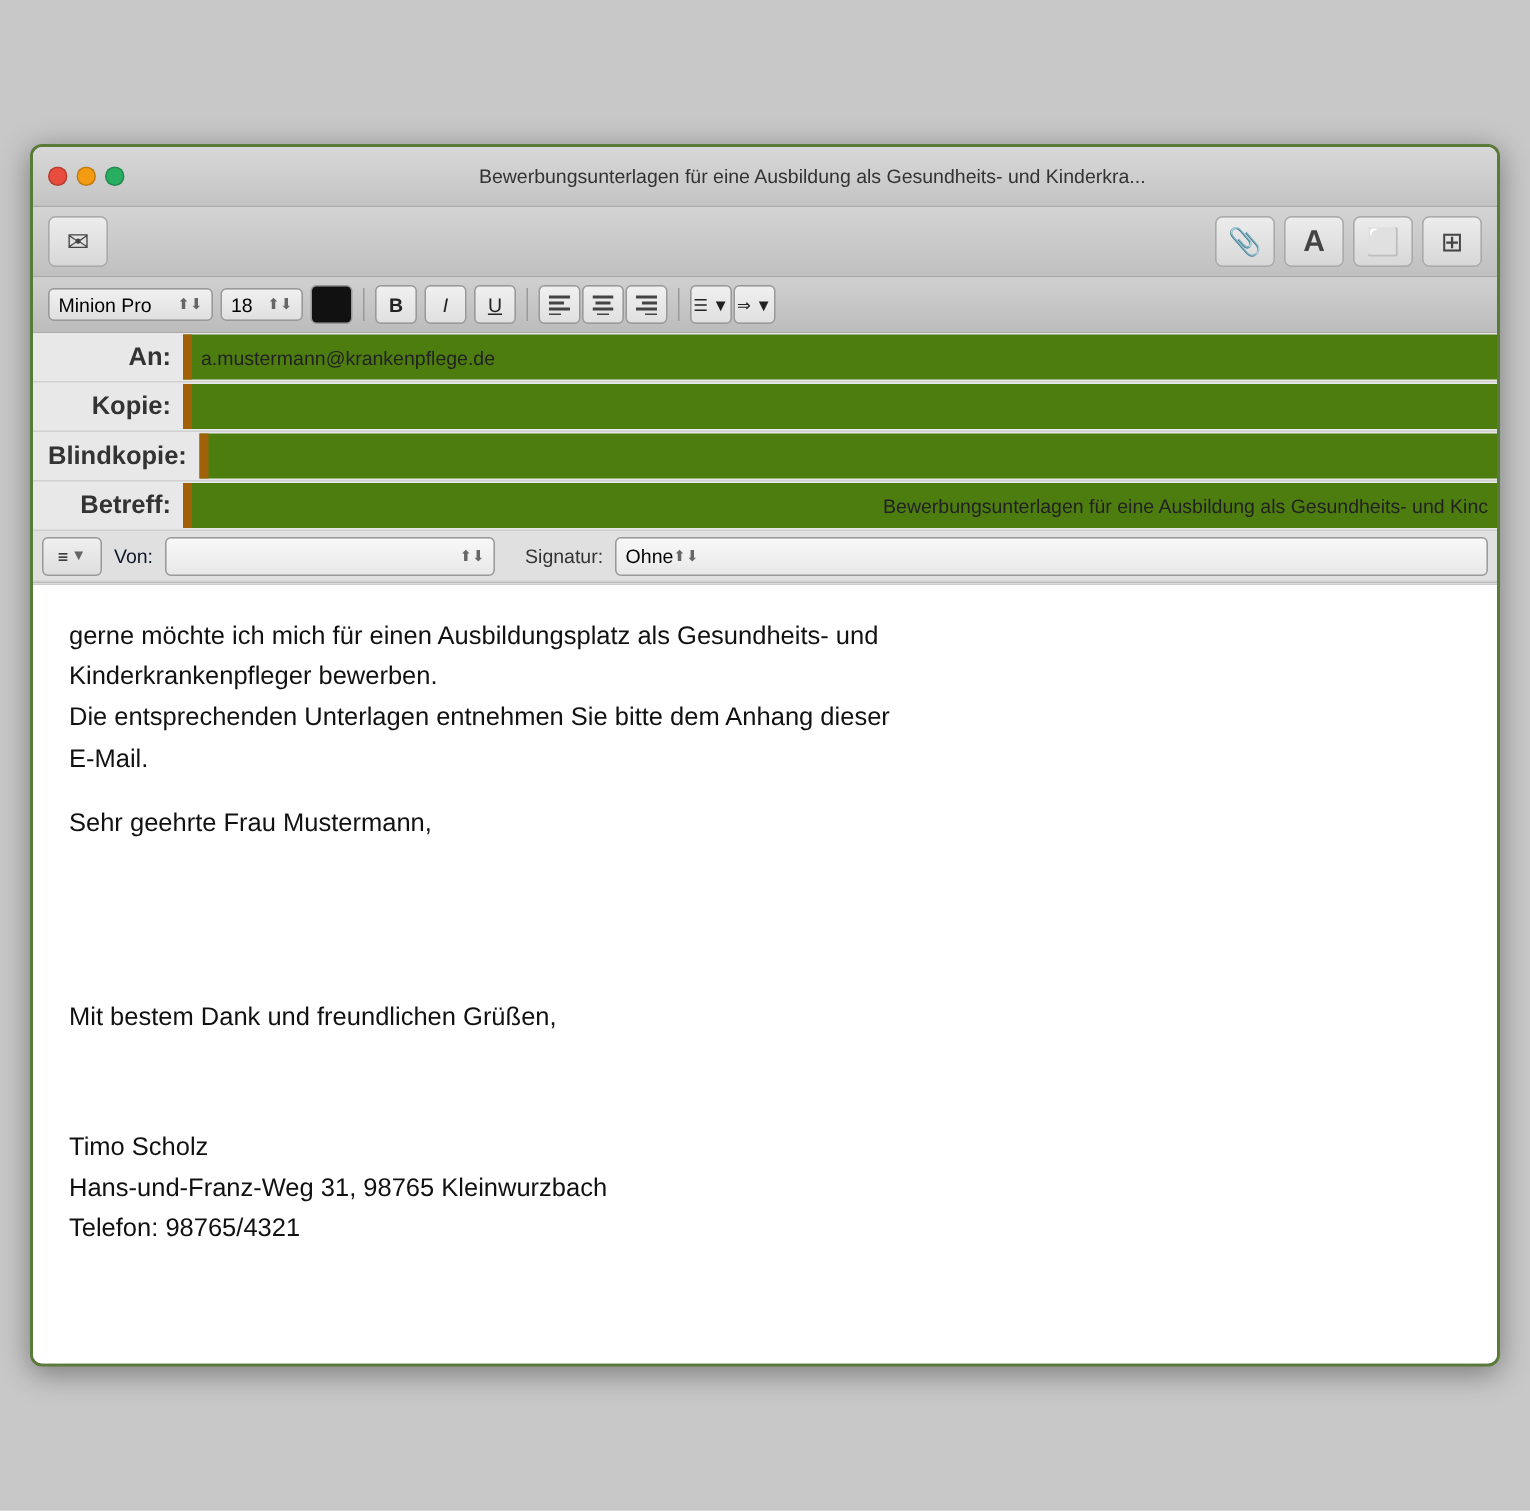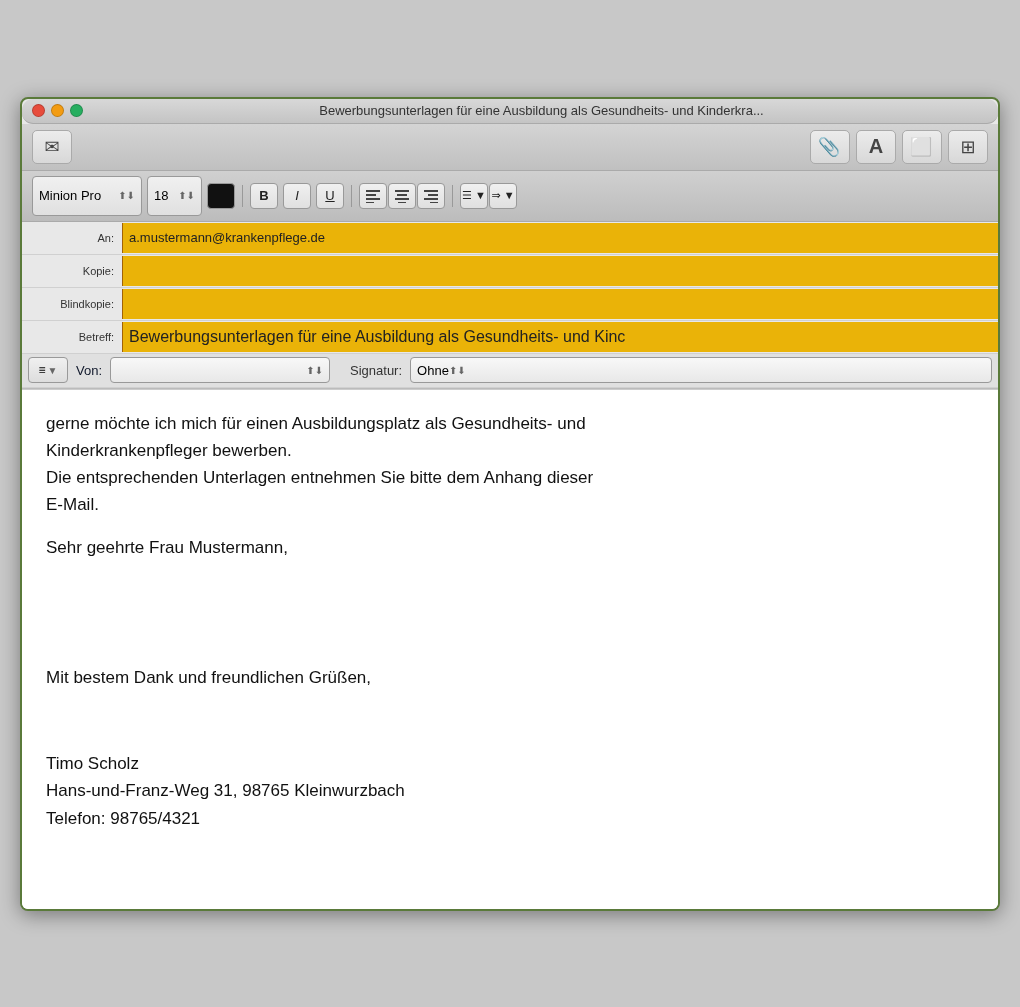--- a/index.html
+++ b/index.html
@@ -19,26 +19,25 @@
       border: 2px solid #5a7a3a;
       border-radius: 8px;
       background: #e8e8e8;
       box-shadow: 0 4px 20px rgba(0,0,0,0.4);
       overflow: hidden;
     }
 
     
     .titlebar {
       background: linear-gradient(to bottom, #d8d8d8, #c4c4c4);
-      height: 25px;
+      height: 40px;
       display: flex;
       align-items: center;
       padding: 0 10px;
       border-bottom: 1px solid #aaa;
-      border-radius: 11px;
     }
 
     .traffic-lights {
       display: flex;
       gap: 6px;
       margin-right: 12px;
     }
 
     .traffic-light {
       width: 13px;
@@ -101,21 +100,21 @@
       gap: 5px;
       border-bottom: 1px solid #aaa;
     }
 
     .format-select {
       background: linear-gradient(to bottom, #f0f0f0, #e0e0e0);
       border: 1px solid #999;
       border-radius: 4px;
       padding: 2px 6px;
       font-size: 13px;
-      height: 40px;
+      height: 22px;
       cursor: pointer;
       display: flex;
       align-items: center;
       gap: 4px;
       min-width: 110px;
       justify-content: space-between;
     }
 
     .format-select-small {
       min-width: 55px;
@@ -171,31 +170,31 @@
       display: flex;
       align-items: center;
       border-bottom: 1px solid #d0d0d0;
       min-height: 32px;
     }
 
     .field-label {
       text-align: right;
       min-width: 100px;
       padding-right: 8px;
-      font-size: 11px;
+      font-size: 17px;
       color: #333;
-      font-weight: 400;
+      font-weight: 700;
       padding-left: 10px;
     }
 
     .field-input {
       flex: 1;
       border: none;
-      background: #eab308;
-      border-left: 1px solid #a16207;
+      background: #4d7c0f;
+      border-left: 6px solid #a16207;
       height: 30px;
       padding: 0 6px;
       font-size: 13px;
       outline: none;
       color: #222;
       margin: 1px 0;
     }
 
     .field-row-from {
       display: flex;
@@ -388,21 +387,21 @@
       <input class="field-input" type="text" style="">
     </div>
 
     <div class="field-row">
       <div class="field-label">Blindkopie:</div>
       <input class="field-input" type="text" style="">
     </div>
 
     <div class="field-row">
       <div class="field-label">Betreff:</div>
-      <input class="field-input" type="text" style="font-size: 16px;" value="Bewerbungsunterlagen für eine Ausbildung als Gesundheits- und Kinc">
+      <input class="field-input" type="text" style="font-size: 13px; text-align: right;" value="Bewerbungsunterlagen für eine Ausbildung als Gesundheits- und Kinc">
     </div>
 
     <div class="field-row-from">
       <div class="from-menu-btn">
         <span>≡</span>
         <span class="chevron">▼</span>
       </div>
       <div class="from-label">Von:</div>
       <div class="from-select">
         <span></span>

